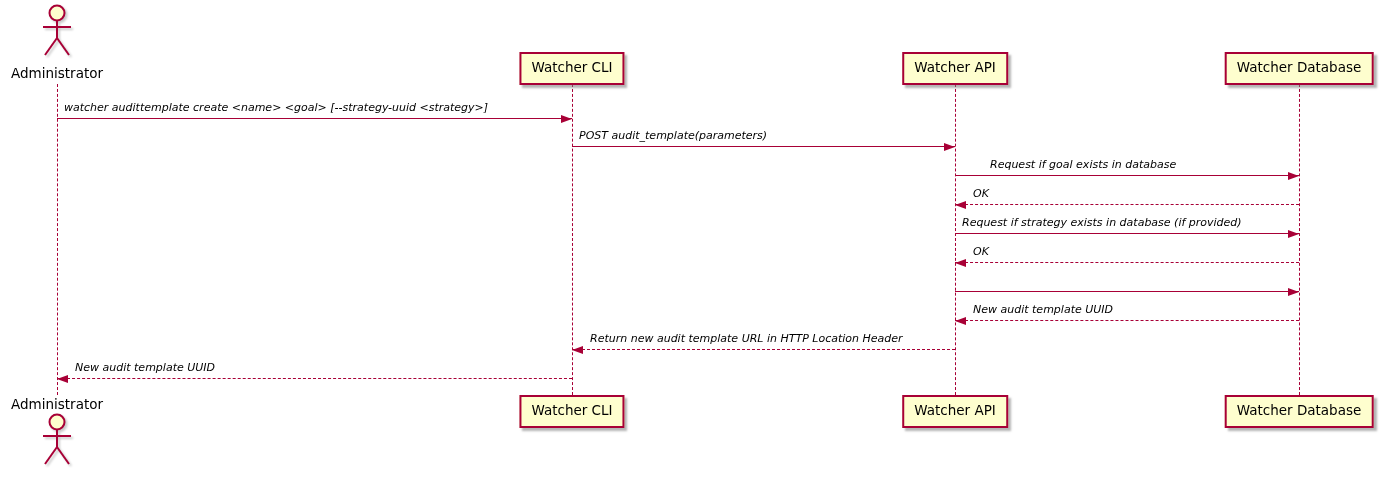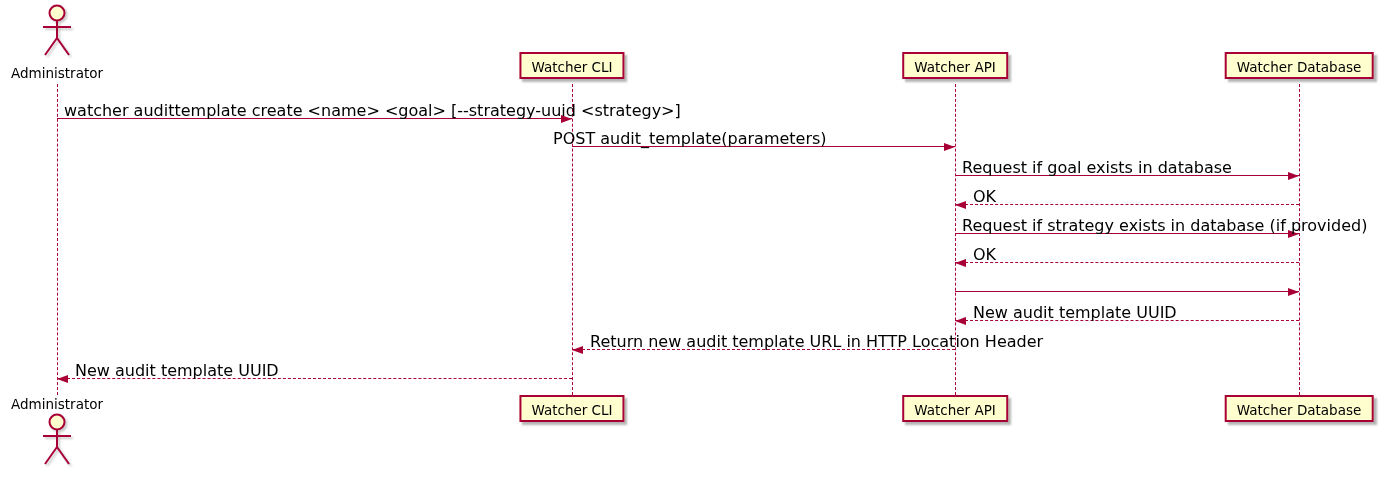--- a/index.html
+++ b/index.html
@@ -18,42 +18,43 @@
   .lifeline {
     position: absolute;
     width: 0;
     border-left: 1px dashed var(--line);
   }
   .pbox {
     position: absolute;
     transform: translateX(-50%);
     background: var(--fill);
     border: 2px solid var(--line);
-    padding: 5px 10px 2px 10px;
+    padding: 5px 10px 8px 10px;
     white-space: nowrap;
     font-size: 13.5px;
     box-shadow: 3px 3px 2px rgba(120,120,120,0.55);
     text-align: center;
   }
   .actor {
     position: absolute;
     width: 36px;
     height: 56px;
     filter: drop-shadow(2.5px 2.5px 1px #c9c9c9);
   }
   .actor-label {
     position: absolute;
     transform: translateX(-50%);
     white-space: nowrap;
     font-size: 13.5px;
   }
   .msg-label {
     position: absolute;
     white-space: nowrap;
-    font-size: 16px;
+    font-size: 11px;
+    font-style: italic;
   }
   .msg-line {
     position: absolute;
     height: 0;
     border-top: 1px solid var(--line);
   }
   .msg-line.dashed {
     border-top-style: dashed;
   }
   .arrow-head {
@@ -94,24 +95,24 @@
     <div class="pbox" style="left: 955px; top: 52px;">Watcher API</div>
     <div class="pbox" style="left: 955px; top: 395px;">Watcher API</div>
     <div class="lifeline" style="left: 1299px; top: 84px; height: 311px;"></div>
     <div class="pbox" style="left: 1299px; top: 52px;">Watcher Database</div>
     <div class="pbox" style="left: 1299px; top: 395px;">Watcher Database</div>
     <div class="msg-line" style="left: 57px; top: 118px; width: 515px;"></div>
     <div class="arrow-head right" style="left: 561px; top: 115px;"></div>
     <div class="msg-label" style="left: 64px; top: 101px;">watcher audittemplate create &lt;name&gt; &lt;goal&gt; [--strategy-uuid &lt;strategy&gt;]</div>
     <div class="msg-line" style="left: 572px; top: 146px; width: 383px;"></div>
     <div class="arrow-head right" style="left: 944px; top: 143px;"></div>
-    <div class="msg-label" style="left: 553px; top: 129px;">POST audit_template(parameters)</div>
+    <div class="msg-label" style="left: 579px; top: 129px;">POST audit_template(parameters)</div>
     <div class="msg-line" style="left: 955px; top: 175px; width: 344px;"></div>
     <div class="arrow-head right" style="left: 1288px; top: 172px;"></div>
-    <div class="msg-label" style="left: 962px; top: 158px;">Request if goal exists in database</div>
+    <div class="msg-label" style="left: 990px; top: 158px;">Request if goal exists in database</div>
     <div class="msg-line dashed" style="left: 955px; top: 204px; width: 344px;"></div>
     <div class="arrow-head left" style="left: 955px; top: 201px;"></div>
     <div class="msg-label" style="left: 973px; top: 187px;">OK</div>
     <div class="msg-line" style="left: 955px; top: 233px; width: 344px;"></div>
     <div class="arrow-head right" style="left: 1288px; top: 230px;"></div>
     <div class="msg-label" style="left: 962px; top: 216px;">Request if strategy exists in database (if provided)</div>
     <div class="msg-line dashed" style="left: 955px; top: 262px; width: 344px;"></div>
     <div class="arrow-head left" style="left: 955px; top: 259px;"></div>
     <div class="msg-label" style="left: 973px; top: 245px;">OK</div>
     <div class="msg-line" style="left: 955px; top: 291px; width: 344px;"></div>

